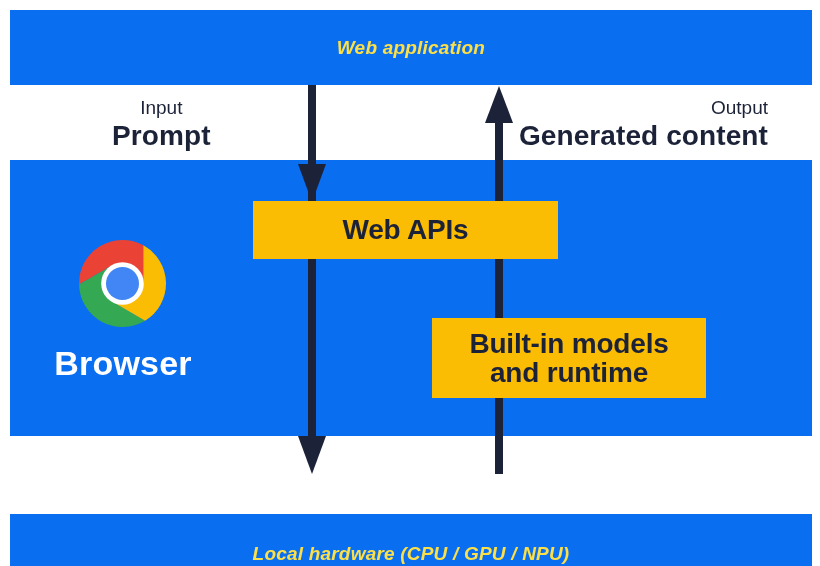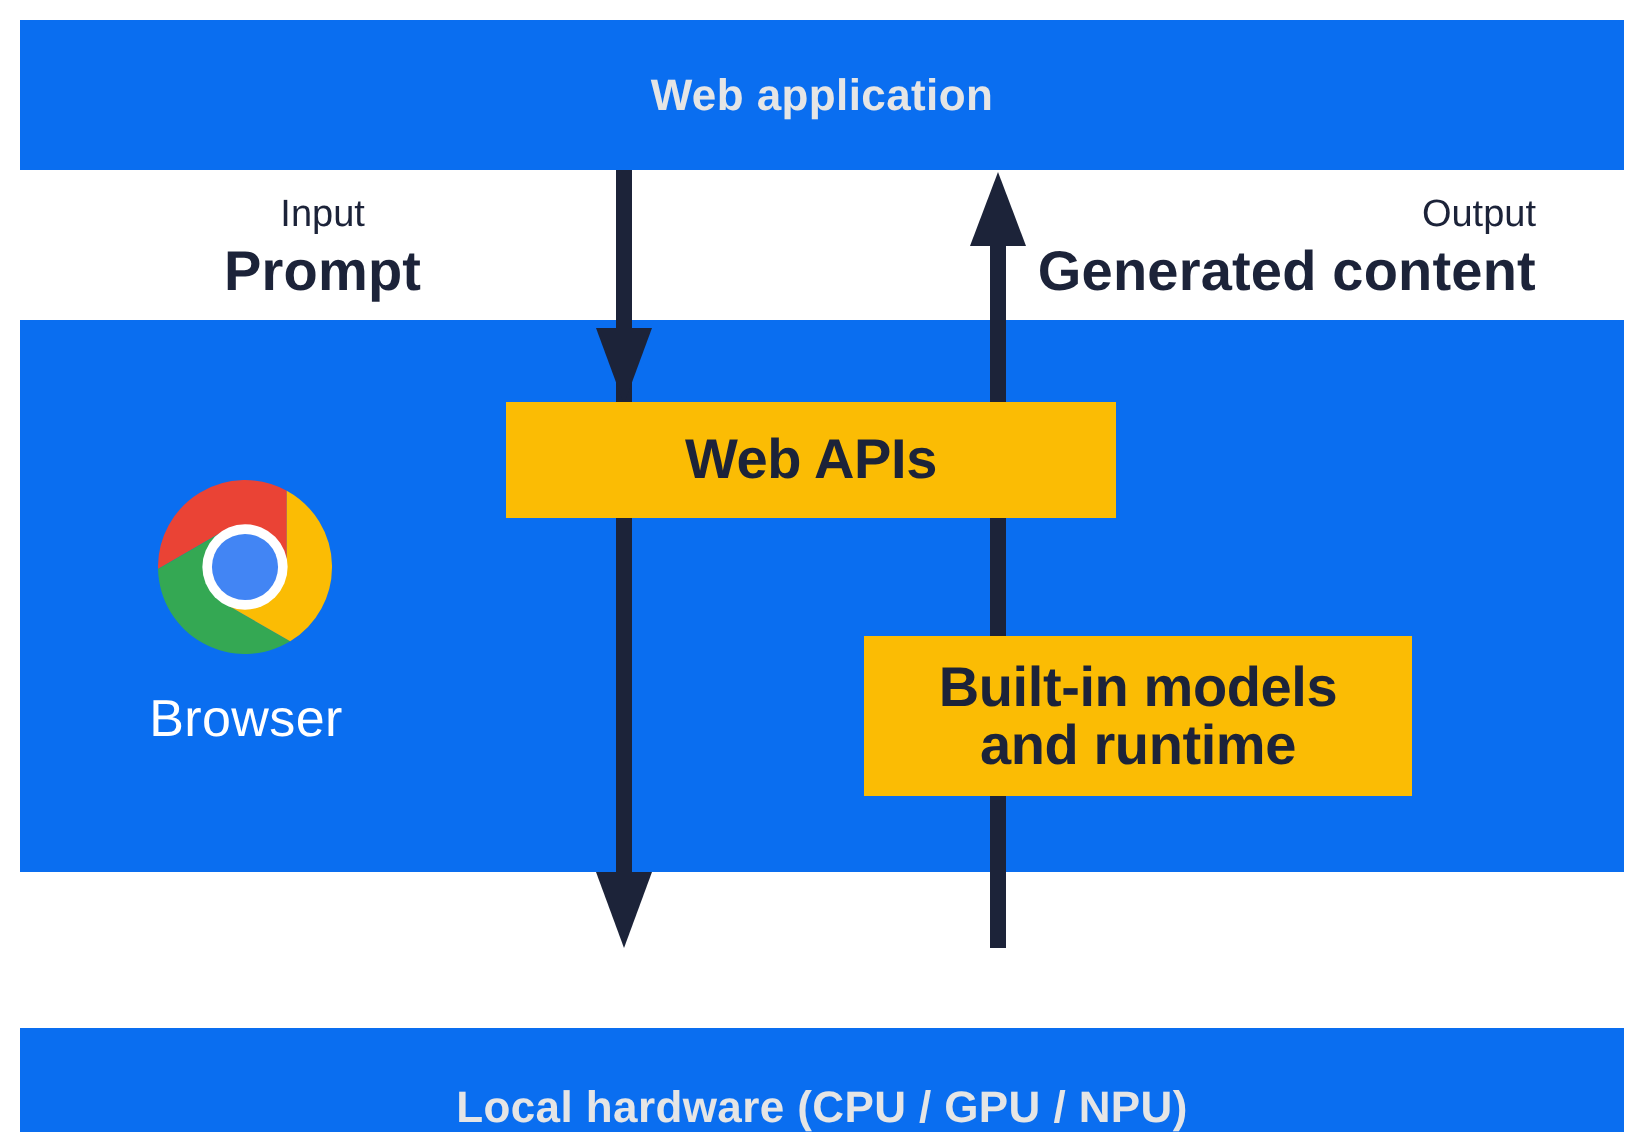--- a/index.html
+++ b/index.html
@@ -5,21 +5,21 @@
   html,body{margin:0;padding:0;background:#ffffff;}
   .canvas{
     position:relative;width:820px;height:566px;background:#ffffff;overflow:hidden;
     font-family:"Liberation Sans",sans-serif;
   }
   .bar{
     position:absolute;left:10px;width:802px;background:#0a6ef0;
     display:flex;align-items:center;justify-content:center;
   }
   .bar-label{
-    color:#e5e5e5;font-weight:bold;font-size:22px;letter-spacing:0.2px;
+    color:#fde047;font-weight:bold;font-size:19px;letter-spacing:0.2px;font-style:italic;
   }
   .top-bar{top:10px;height:75px;}
   .bottom-bar{top:474px;height:79px;margin-top:40px;}
   .browser-panel{
     position:absolute;left:10px;top:160px;width:802px;height:276px;
     background:#0a6ef0;z-index:1;
   }
   .flow-label{position:absolute;top:95px;z-index:2;}
   .flow-label .kicker{
     font-size:19px;color:#1c2339;line-height:26px;font-weight:normal;
@@ -46,21 +46,21 @@
   .yellow-box{
     position:absolute;background:#fbbc04;z-index:3;
     display:flex;align-items:center;justify-content:center;flex-direction:column;
     color:#1c2339;font-weight:bold;font-size:28px;letter-spacing:-0.2px;text-align:center;
   }
   .web-apis-box{left:253px;top:201px;width:305px;height:58px;}
   .builtin-box{left:432px;top:318px;width:274px;height:80px;line-height:29px;}
   .chrome-icon{position:absolute;left:79px;top:240px;width:87px;height:87px;z-index:2;}
   .browser-label{
     position:absolute;left:40px;top:344px;width:166px;text-align:center;z-index:2;
-    color:#ffffff;font-weight:normal;font-size:26px;letter-spacing:0.2px;
+    color:#ffffff;font-weight:bold;font-size:34px;letter-spacing:0.2px;
   }
 </style>
 </head>
 <body>
 
 <div class="canvas">
 
   <div class="bar top-bar">
     <span class="bar-label">Web application</span>
   </div>

